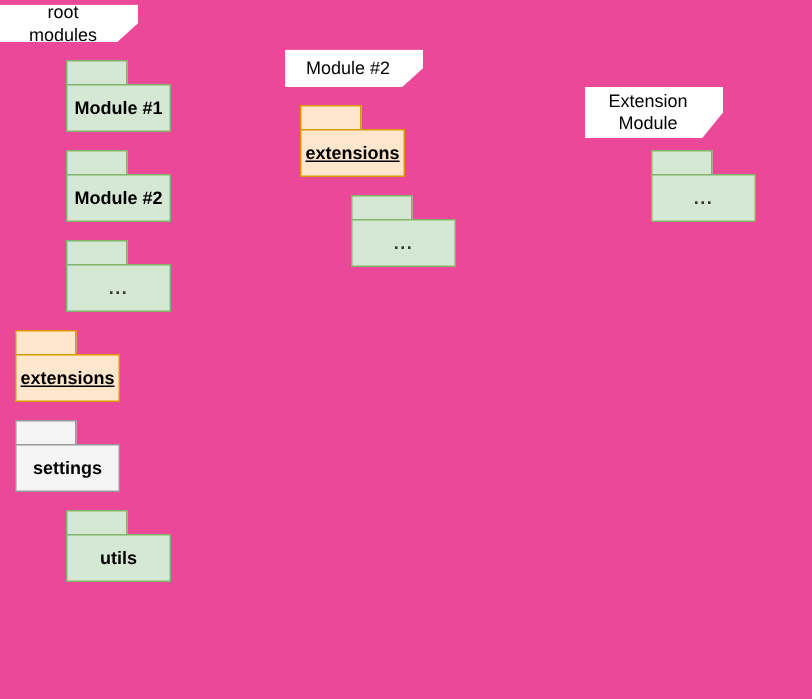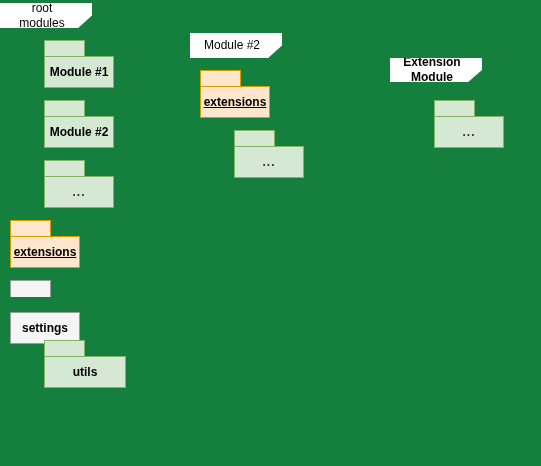--- a/index.html
+++ b/index.html
@@ -77,54 +77,54 @@
 
   .pkg .body.dots {
     font-weight: bold;
     letter-spacing: 1px;
     color: #333333;
   }
 </style>
 </head>
 <body style="width: 541px; height: 466px;">
 
-<div id="canvas" style="width: 541px; height: 466px; background: #15803d;">
+<div id="canvas" style="width: 541px; height: 466px; background: #ec4899;">
     <div class="group-label" style="left: 0px; top: 3px; width: 92px; height: 25px;">root modules</div>
     <div class="pkg green" style="left: 0px; top: 0px;">
       <div class="tab" style="left: 10px; top: 40px; width: 41px; height: 17px; position: absolute;"></div>
       <div class="body" style="left: 10px; top: 56px; width: 70px; height: 32px; position: absolute;">Module #1</div>
     </div>
     <div class="pkg green" style="left: 0px; top: 0px;">
       <div class="tab" style="left: 10px; top: 100px; width: 41px; height: 17px; position: absolute;"></div>
       <div class="body" style="left: 10px; top: 116px; width: 70px; height: 32px; position: absolute;">Module #2</div>
     </div>
     <div class="pkg green" style="left: 0px; top: 0px;">
       <div class="tab" style="left: 10px; top: 160px; width: 41px; height: 17px; position: absolute;"></div>
       <div class="body dots" style="left: 10px; top: 176px; width: 70px; height: 32px; position: absolute;">...</div>
     </div>
     <div class="pkg orange" style="left: 0px; top: 0px;">
       <div class="tab" style="left: 10px; top: 220px; width: 41px; height: 17px; position: absolute;"></div>
       <div class="body" style="left: 10px; top: 236px; width: 70px; height: 32px; position: absolute;">extensions</div>
     </div>
     <div class="pkg plain" style="left: 0px; top: 0px;">
       <div class="tab" style="left: 10px; top: 280px; width: 41px; height: 17px; position: absolute;"></div>
-      <div class="body" style="left: 10px; top: 296px; width: 70px; height: 32px; position: absolute; margin-top: 16px;">settings</div>
+      <div class="body" style="left: 10px; top: 296px; width: 70px; height: 32px; position: absolute;">settings</div>
     </div>
     <div class="pkg green" style="left: 0px; top: 0px;">
       <div class="tab" style="left: 10px; top: 340px; width: 41px; height: 17px; position: absolute;"></div>
-      <div class="body" style="left: 10px; top: 356px; width: 82px; height: 32px; position: absolute;">utils</div>
+      <div class="body" style="left: 10px; top: 356px; width: 70px; height: 32px; position: absolute;">utils</div>
     </div>
     <div class="group-label" style="left: 190px; top: 33px; width: 92px; height: 25px;">Module #2</div>
     <div class="pkg orange" style="left: 0px; top: 0px;">
       <div class="tab" style="left: 200px; top: 70px; width: 41px; height: 17px; position: absolute;"></div>
       <div class="body" style="left: 200px; top: 86px; width: 70px; height: 32px; position: absolute;">extensions</div>
     </div>
     <div class="pkg green" style="left: 0px; top: 0px;">
       <div class="tab" style="left: 200px; top: 130px; width: 41px; height: 17px; position: absolute;"></div>
       <div class="body dots" style="left: 200px; top: 146px; width: 70px; height: 32px; position: absolute;">...</div>
     </div>
-    <div class="group-label" style="left: 390px; top: 58px; width: 92px; height: 24px; font-weight: bold;">Extension
+    <div class="group-label" style="left: 390px; top: 58px; width: 92px; height: 34px;">Extension
 Module</div>
     <div class="pkg green" style="left: 0px; top: 0px;">
       <div class="tab" style="left: 400px; top: 100px; width: 41px; height: 17px; position: absolute;"></div>
       <div class="body dots" style="left: 400px; top: 116px; width: 70px; height: 32px; position: absolute;">...</div>
     </div>
   </div>
 
 </body></html>

